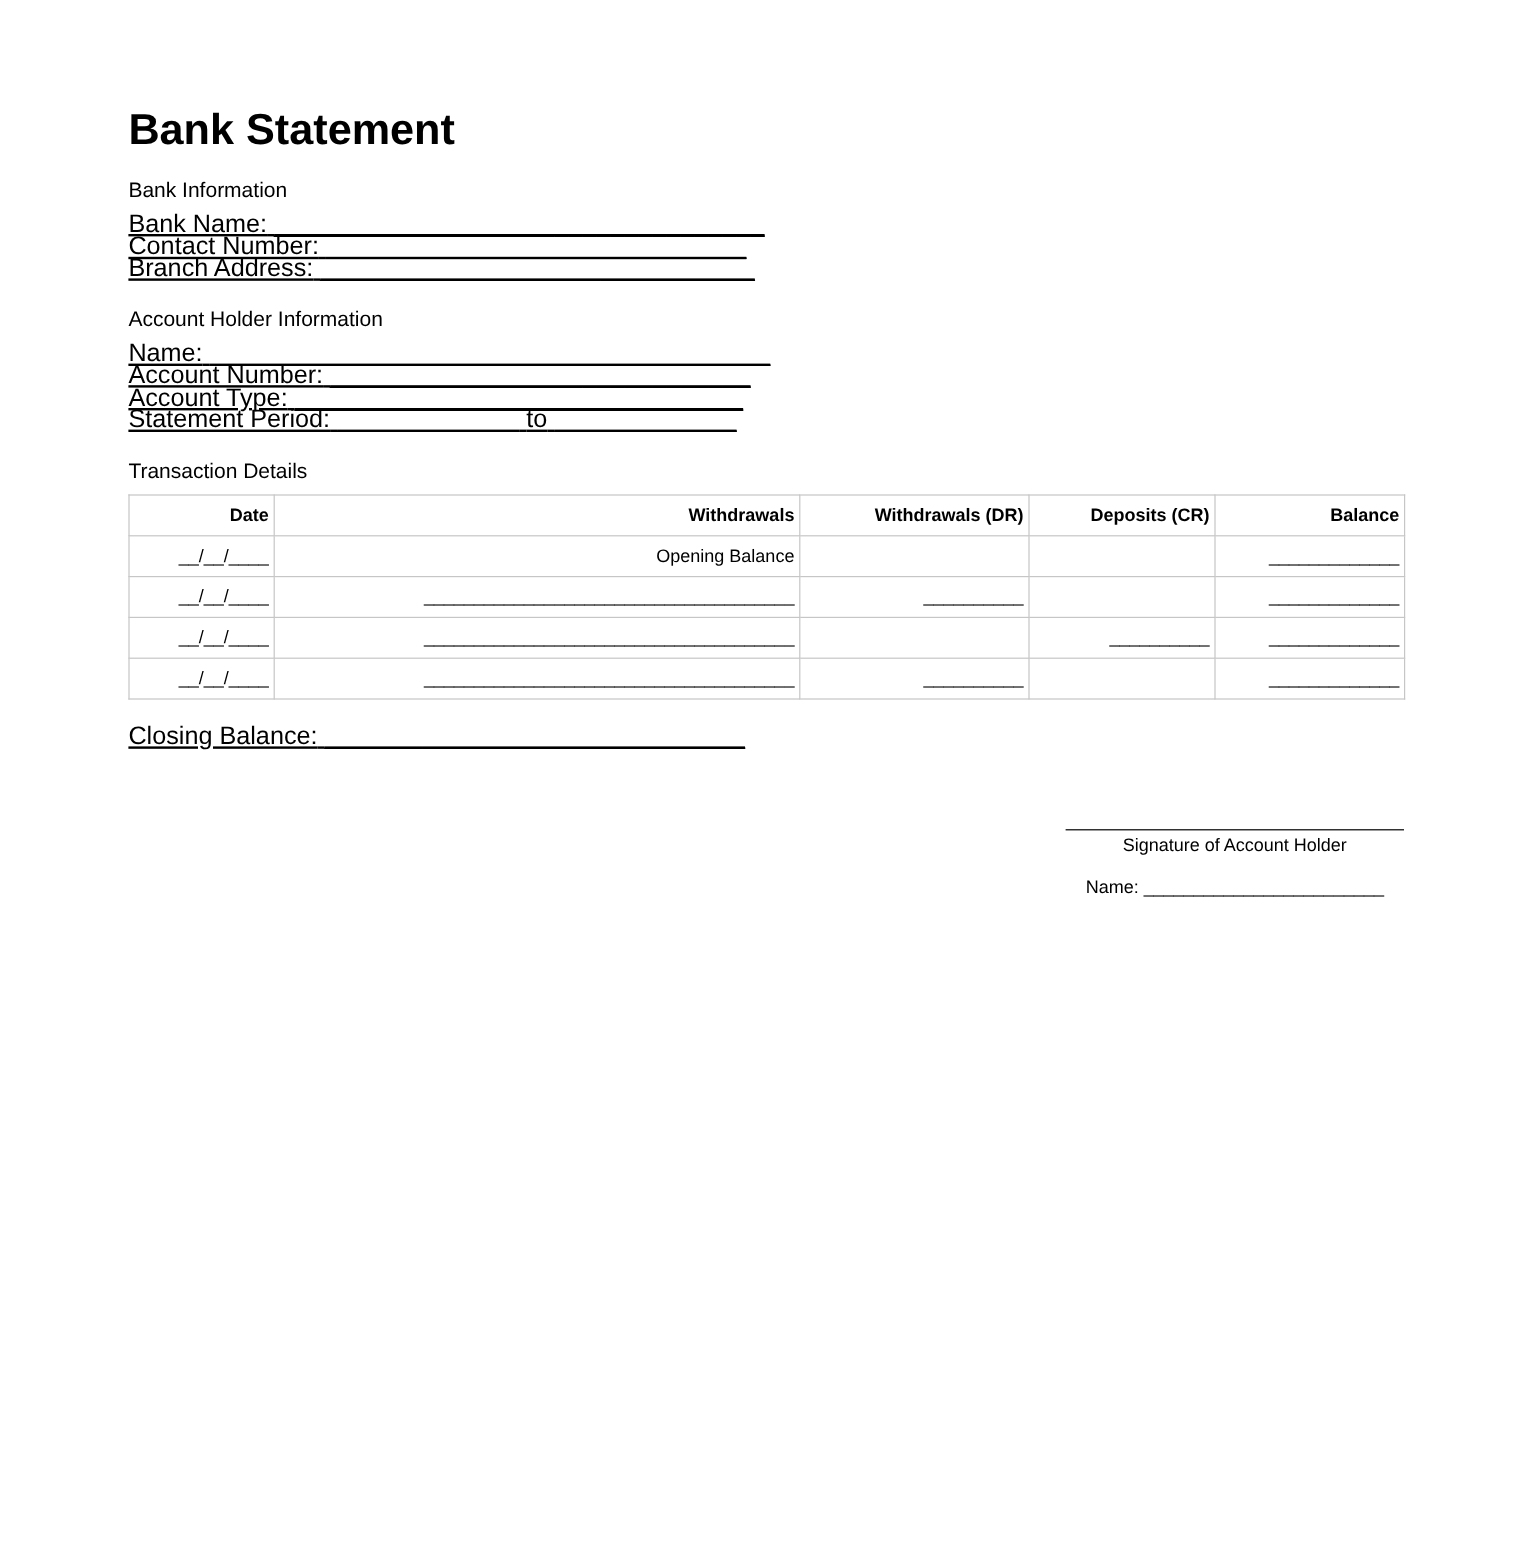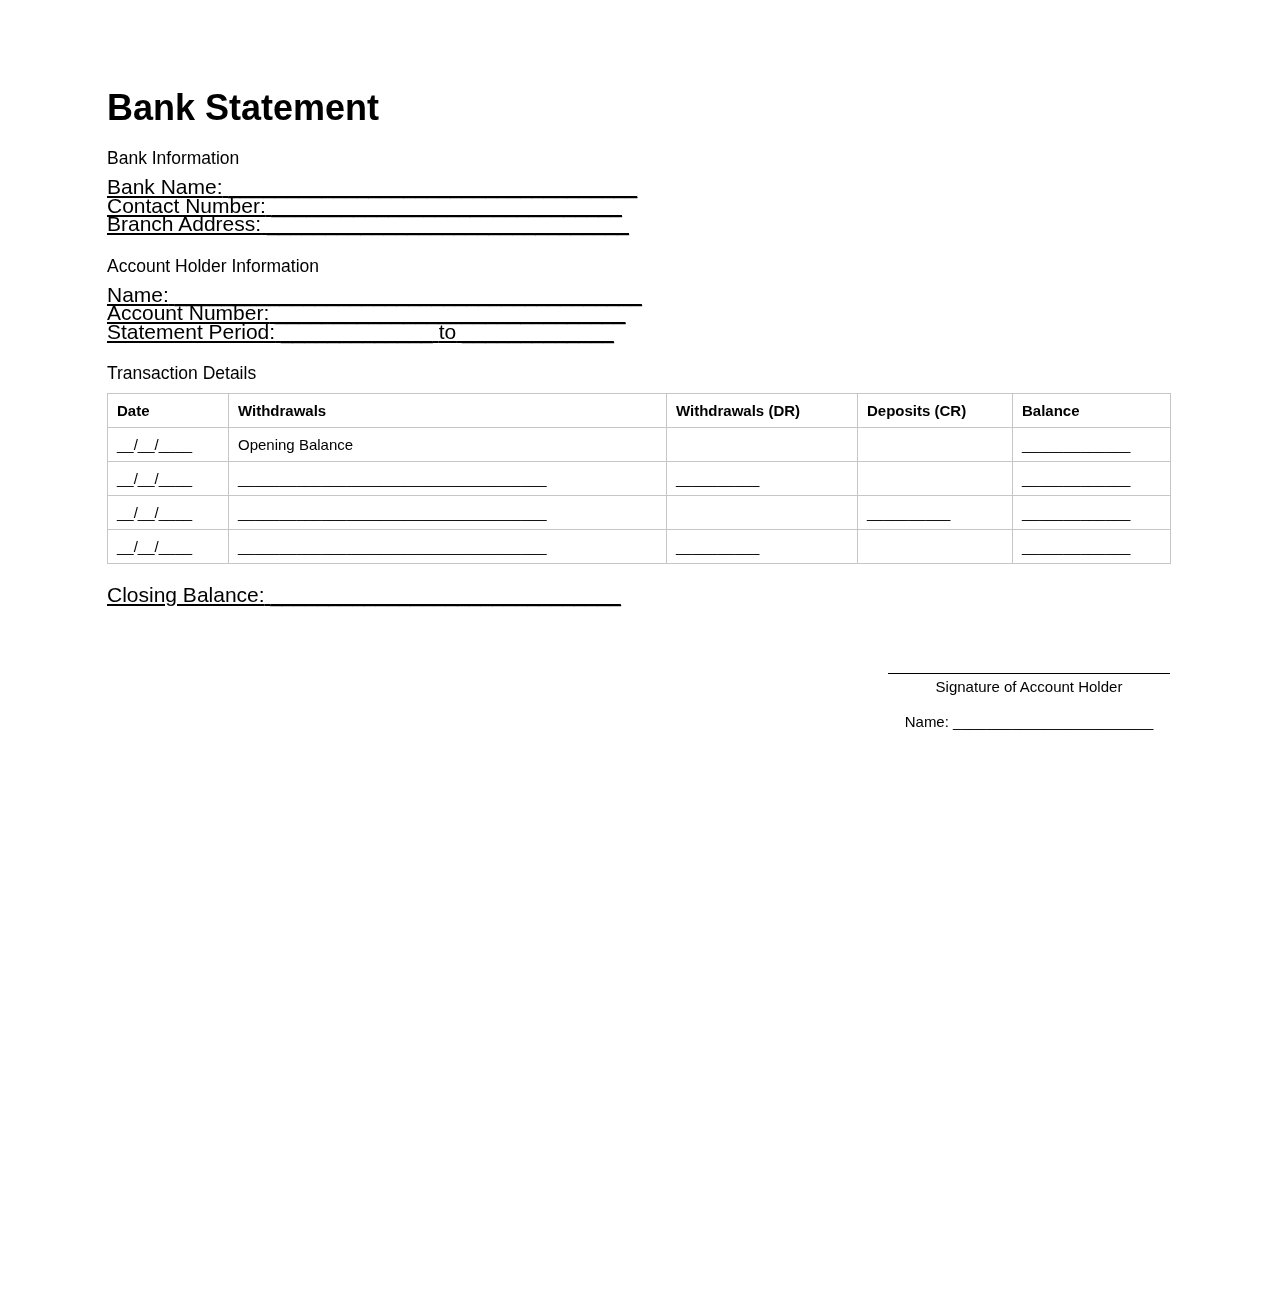--- a/index.html
+++ b/index.html
@@ -42,21 +42,21 @@
     table-layout: fixed;
     width: 1063px;
     margin-top: 5px;
   }
   table.txn-table th,
   table.txn-table td {
     border: 1px solid #c6c6c6;
     height: 34px;
     padding: 0 4px 0 9px;
     font-size: 15px;
-    text-align: left;
+    text-align: right;
     vertical-align: middle;
     overflow: hidden;
     white-space: nowrap;
   }
   table.txn-table th { font-weight: bold; }
   .summary {
     margin-top: 22px;
     font-size: 15px;
     line-height: 18.5px;
   }
@@ -105,20 +105,24 @@
 
   <section>
     <h2 class="section-heading">Account Holder Information</h2>
     <div class="field-line">
       <span>Name:</span>
       <span class="blank">________________________________________</span>
     </div>
     <div class="field-line">
       <span>Account Number:</span>
       <span class="blank">______________________________</span>
+    </div>
+    <div class="field-line">
+      <span>Account Type:</span>
+      <span class="blank">________________________________</span>
     </div>
     <div class="field-line">
       <span>Statement Period:</span>
       <span class="blank">_____________</span>
       <span>to</span>
       <span class="blank">_____________</span>
     </div>
   </section>
 
   <section>

